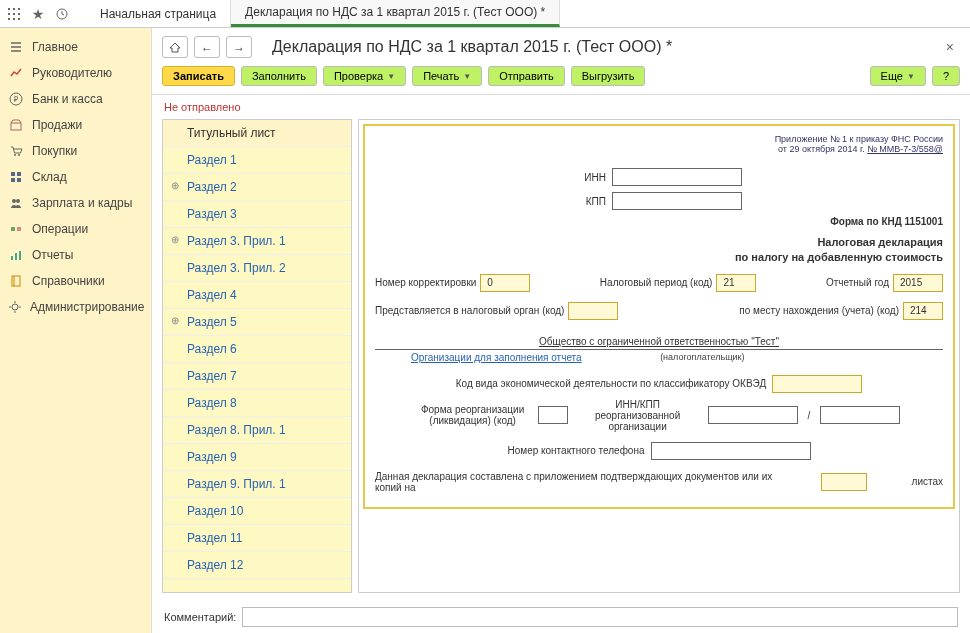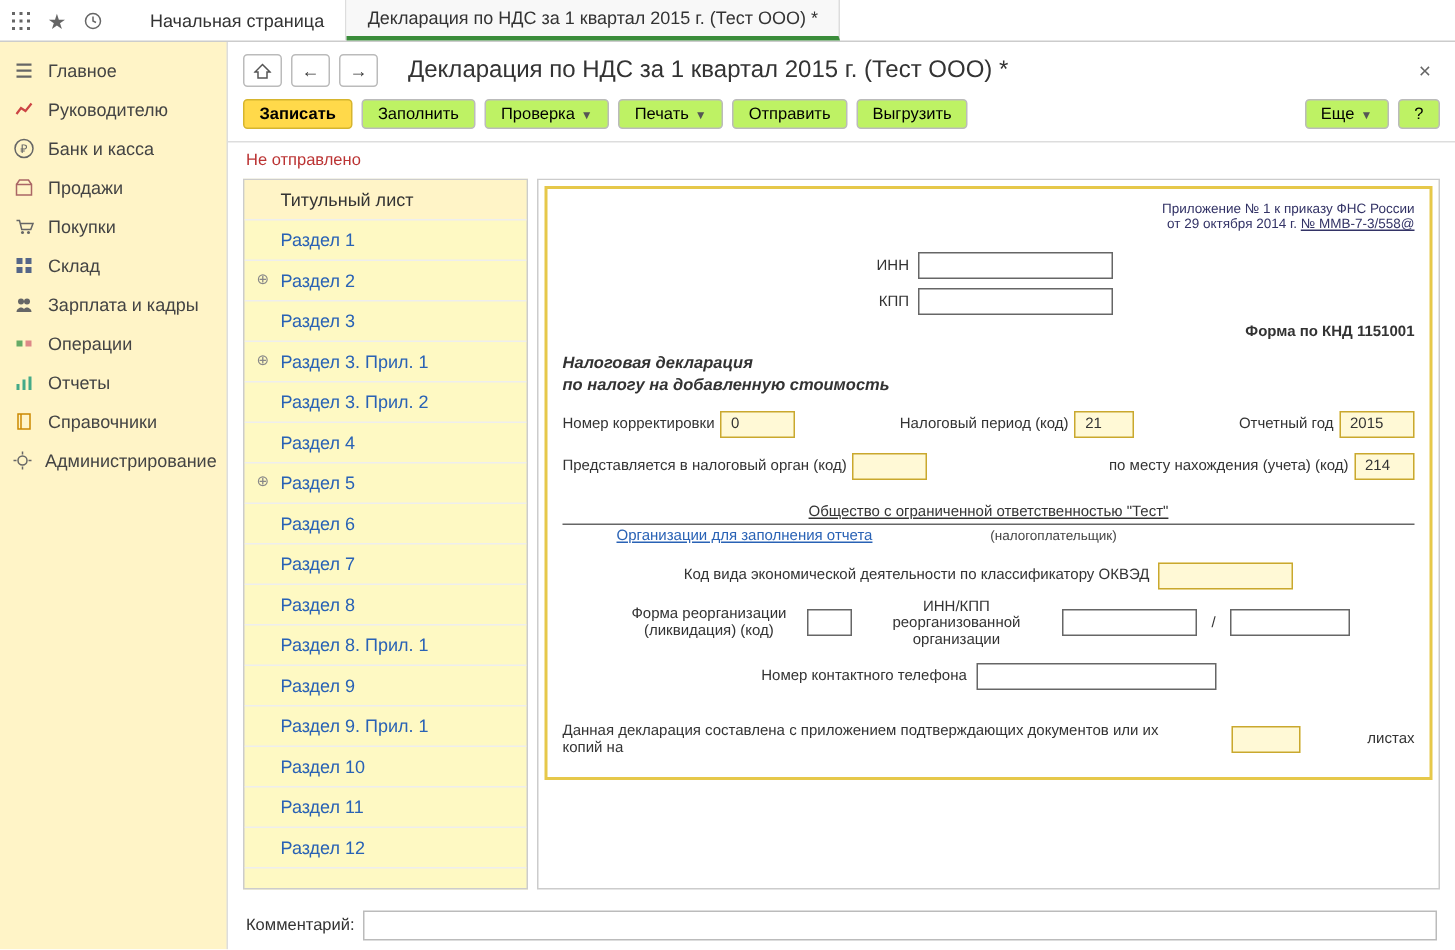--- a/index.html
+++ b/index.html
@@ -34,21 +34,21 @@
   .form-inner { border: 2px solid #e6c84a; padding: 8px 10px; font-size: 10px; position: relative; min-height: 380px; }
   .appendix-note { text-align: right; font-size: 9px; color: #336; }
   .appendix-note a { color: #336; text-decoration: underline; }
   .row { display: flex; align-items: center; margin: 6px 0; gap: 6px; }
   .row.center { justify-content: center; }
   .row.right { justify-content: flex-end; }
   .row.between { justify-content: space-between; flex-wrap: wrap; }
   .ffield { border: 1px solid #666; height: 18px; background: #fff; display: inline-block; }
   .ffield.yellow { background: #fff9d6; border-color: #c9a82e; }
   .ffield-val { display: inline-flex; align-items: center; justify-content: center; height: 100%; padding: 0 6px; font-size: 10px; }
-  .form-heading { text-align: left; font-weight: bold; font-size: 11px; line-height: 1.4; margin: 8px 0; font-style: italic; }
+  .form-heading { text-align: right; font-weight: bold; font-size: 11px; line-height: 1.4; margin: 8px 0; }
   .underline-row { border-bottom: 1px solid #666; text-align: center; padding: 2px; margin-top: 14px; font-size: 10px; text-decoration: underline; }
   .sublabel { text-align: center; font-size: 9px; color: #444; }
   .link { color: #2962b5; text-decoration: underline; cursor: pointer; }
   .comment-row { display: flex; align-items: center; padding: 6px 12px; gap: 6px; }
   .comment-input { flex: 1; border: 1px solid #bbb; height: 20px; padding: 2px 4px; }
   svg { display: block; }
 </style>
 </head>
 <body>
 <div class="app">
@@ -329,21 +329,21 @@
             <span class="ffield" style="width:90px;"></span>
             <span>/</span>
             <span class="ffield" style="width:80px;"></span>
           </div>
 
           <div class="row center" style="margin-top:10px;">
             <span>Номер контактного телефона</span>
             <span class="ffield" style="width:160px;"></span>
           </div>
 
-          <div class="row center" style="margin-top:22px;gap:45px;">
+          <div class="row center" style="margin-top:11px;gap:45px;">
             <span>Данная декларация составлена с приложением подтверждающих документов или их копий на</span>
             <span class="ffield yellow" style="width:50px;"></span>
             <span>листах</span>
           </div>
         </div>
       </div>
     </div>
 
     <div class="comment-row">
       <span>Комментарий:</span>

